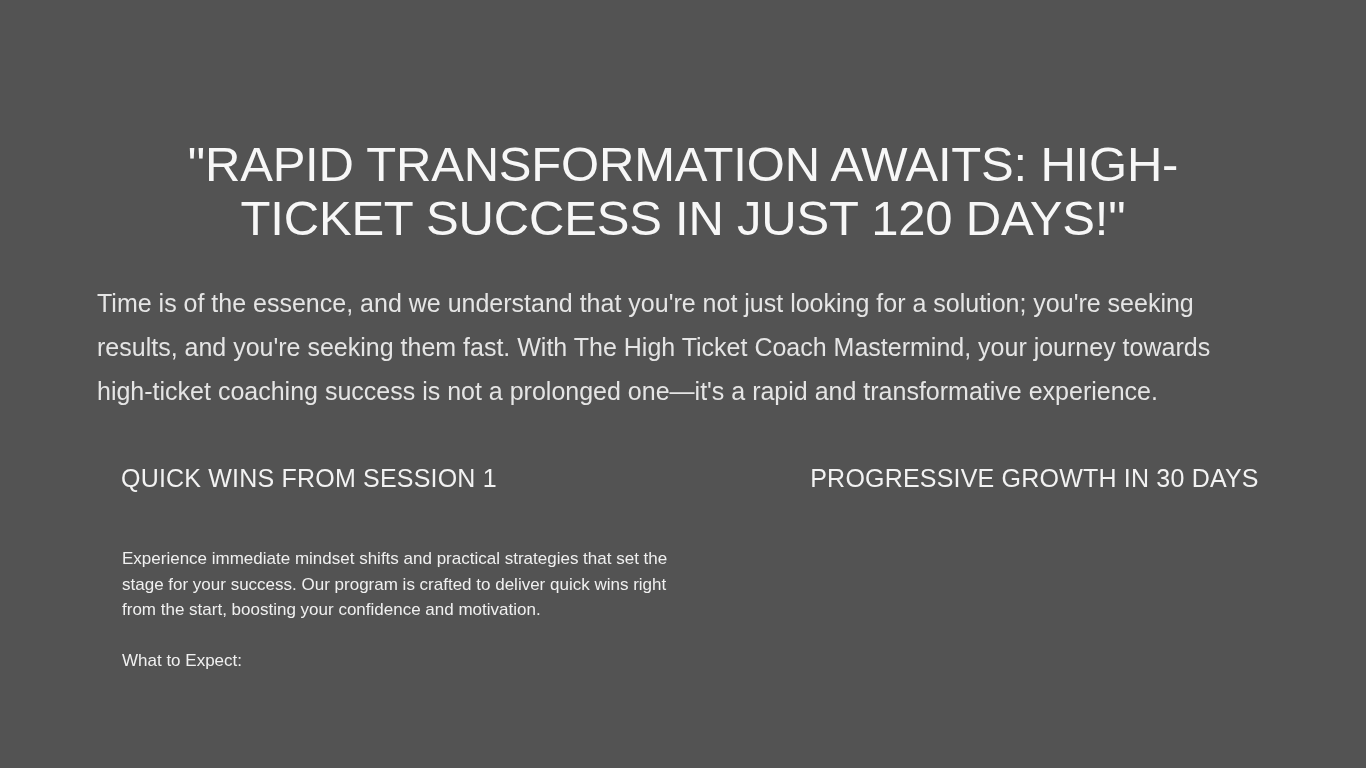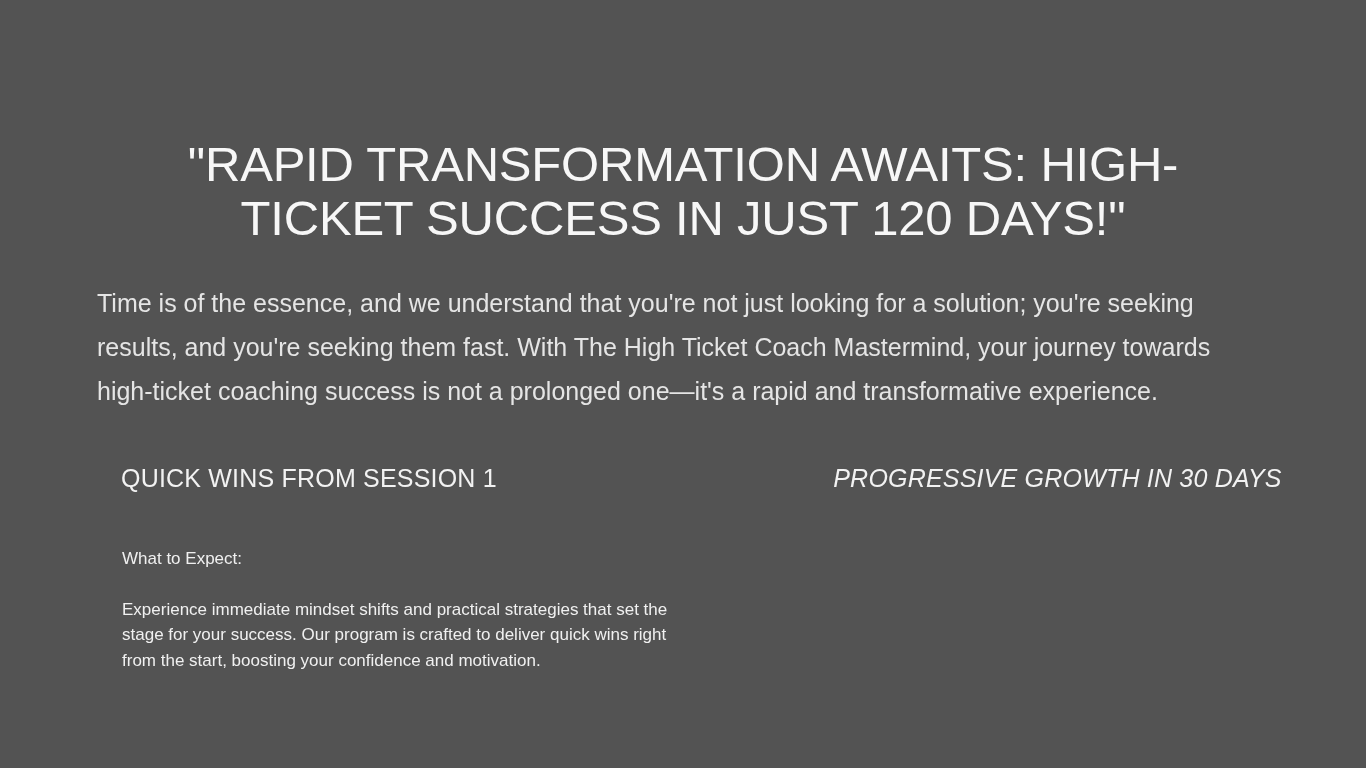--- a/index.html
+++ b/index.html
@@ -61,21 +61,21 @@
     margin-left: 44px;
   }
 
   .column {
     position: absolute;
     top: 0;
     width: 615px;
     height: 290px;
   }
   .column-left  { left: 70px; }
-  .column-right { left: 708px; font-style: italic; }
+  .column-right { left: 685px; }
 
   .column-heading {
     color: #f2f2f2;
     font-size: 25px;
     font-weight: 400;
     line-height: 32px;
     letter-spacing: 0.2px;
     white-space: nowrap;
   }
   .column-left .column-heading  { text-align: left; padding-left: 7px; }
@@ -115,22 +115,22 @@
 
   <h1 class="slide-title">"RAPID TRANSFORMATION AWAITS: HIGH-TICKET SUCCESS IN JUST 120 DAYS!"</h1>
 
   <p class="intro-paragraph">Time is of the essence, and we understand that you're not just looking for a solution; you're seeking results, and you're seeking them fast. With The High Ticket Coach Mastermind, your journey towards high-ticket coaching success is not a prolonged one—it's a rapid and transformative experience.</p>
 
   <div class="columns">
 
     <div class="column column-left">
       <div class="column-heading">QUICK WINS FROM SESSION 1</div>
       <div class="column-body">
+        <div class="body-line">Experience immediate mindset shifts and practical strategies that set the stage for your success. Our program is crafted to deliver quick wins right from the start, boosting your confidence and motivation.</div>
         <div class="body-line">What to Expect:</div>
-        <div class="body-line">Experience immediate mindset shifts and practical strategies that set the stage for your success. Our program is crafted to deliver quick wins right from the start, boosting your confidence and motivation.</div>
       </div>
     </div>
 
     <div class="column column-right">
       <div class="column-heading">PROGRESSIVE GROWTH IN 30 DAYS</div>
     </div>
 
   </div>
 
 </div>

